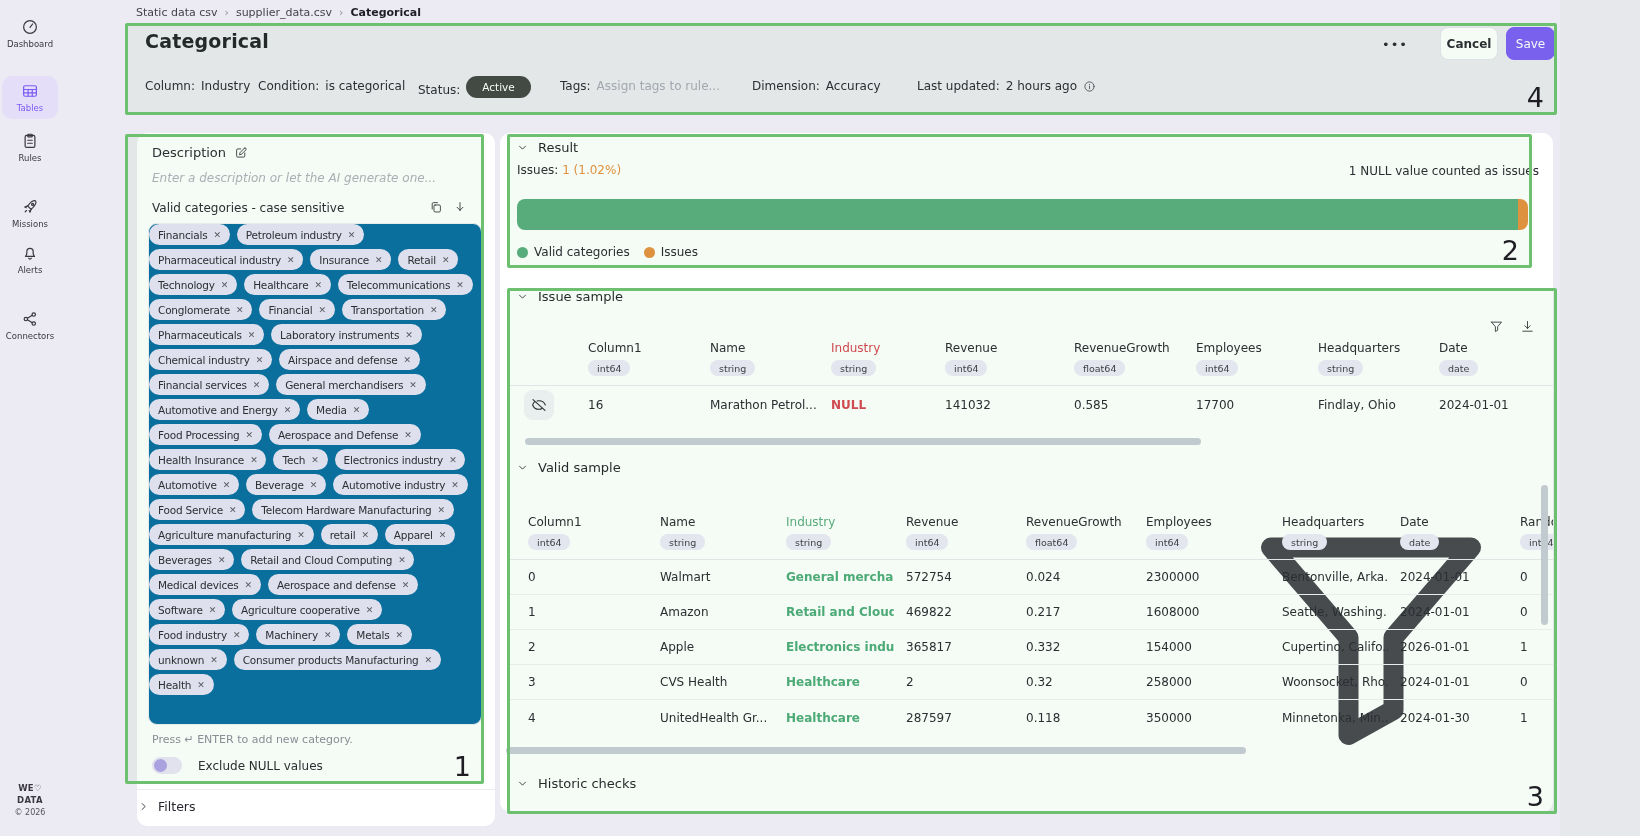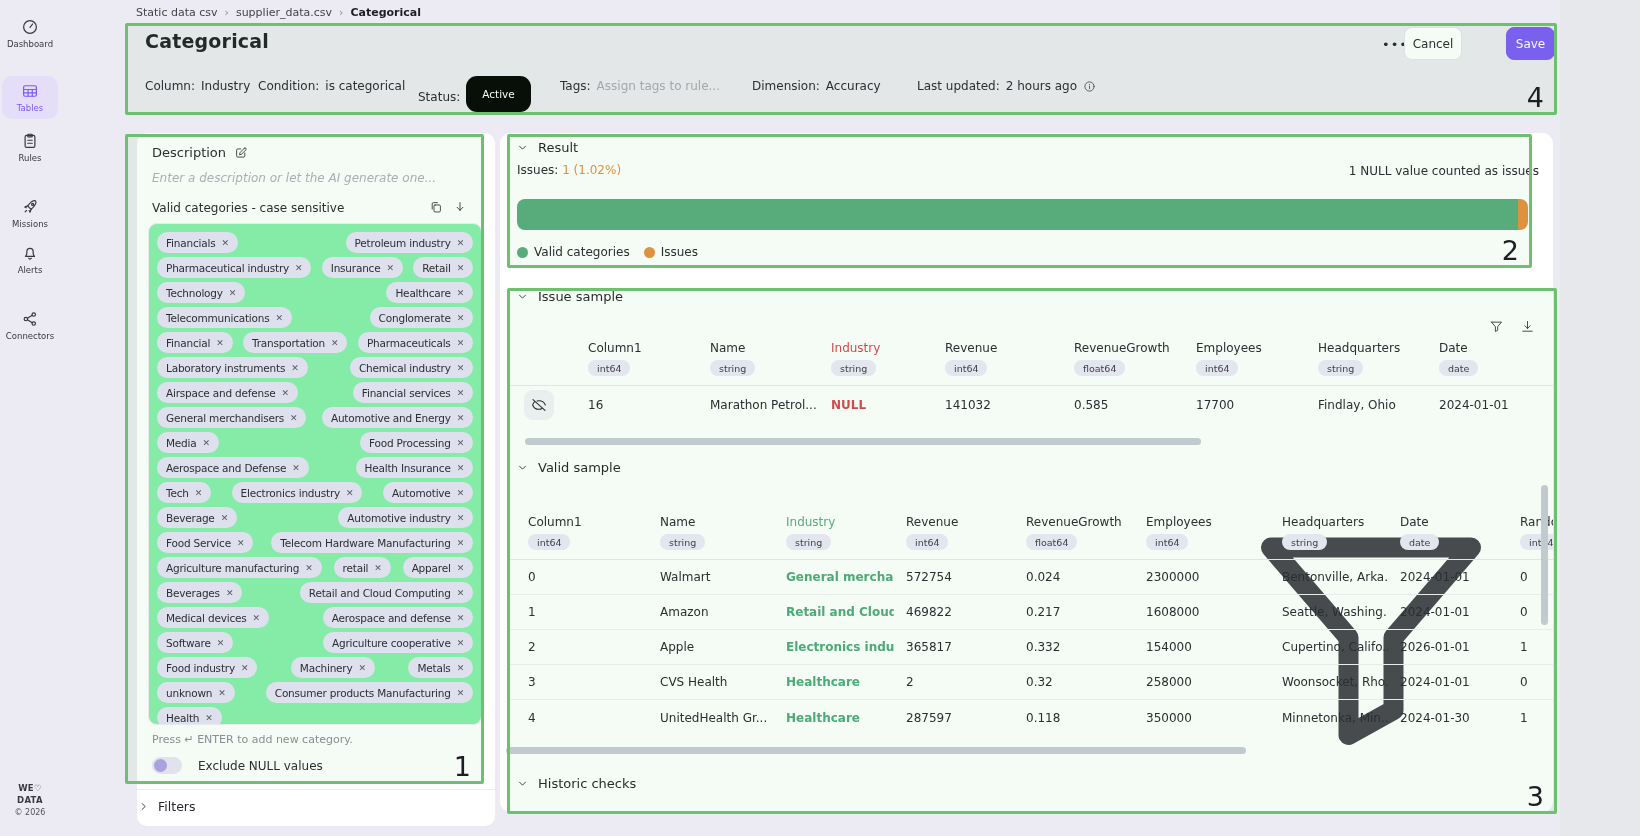--- a/index.html
+++ b/index.html
@@ -19,46 +19,46 @@
   .side-footer .c{font-size:8px;color:#55525E;}
 
   
   .breadcrumb{position:absolute;left:136px;top:6px;font-size:11px;color:#44424C;display:flex;align-items:center;gap:7px;}
   .bc-item{cursor:pointer;}
   .bc-item.current{font-weight:700;color:#1E1D24;}
   .bc-sep{color:#8F8D9B;font-size:11px;}
   .page-title{position:absolute;left:145px;top:30px;font-size:19px;font-weight:600;color:#1E1D24;letter-spacing:.2px;}
   .more-btn{position:absolute;left:1378px;top:32px;width:34px;height:26px;text-align:center;font-size:13px;letter-spacing:1px;color:#26242E;cursor:pointer;line-height:26px;}
   .btn{position:absolute;top:27px;height:33px;border-radius:8px;font-size:12px;display:flex;align-items:center;justify-content:center;cursor:pointer;}
-  .btn-cancel{left:1404px;width:58px;background:#FFFFFF;border:1px solid #E5E4EC;color:#26242E;}
+  .btn-cancel{left:1440px;width:58px;background:#FFFFFF;border:1px solid #E5E4EC;color:#26242E;font-weight:bold;}
   .btn-save{left:1506px;width:49px;background:#7A5AF8;color:#FFFFFF;border:1px solid #7A5AF8;}
   .meta-row{position:absolute;top:79px;left:0;width:100%;height:22px;font-size:12px;}
   .meta-group{position:absolute;display:inline-flex;align-items:center;gap:6px;white-space:nowrap;}
   .meta-label{color:#26242E;font-weight:500;}
   .meta-value{color:#26242E;}
   .meta-placeholder{color:#A7A5B3;}
-  .status-pill{background:#000000;color:#fff;font-size:10.5px;border-radius:11px;padding:12px 16px;cursor:pointer;}
+  .status-pill{background:#404040;color:#fff;font-size:10.5px;border-radius:11px;padding:5px 16px;cursor:pointer;}
   .info-ic{width:13px;height:13px;color:#44424C;display:inline-block;cursor:pointer;}
   .info-ic svg{width:100%;height:100%;}
 
   
   .card{position:absolute;background:#FFFFFF;border-radius:10px;}
   .left-card{left:137px;top:133px;width:358px;height:693px;}
   .right-card{left:500px;top:133px;width:1053px;height:679px;overflow:hidden;}
 
   
   .desc-title{position:absolute;left:15px;top:12px;font-size:13px;font-weight:500;display:flex;align-items:center;gap:8px;}
   .edit-ic{width:14px;height:14px;color:#3A3741;cursor:pointer;}
   .edit-ic svg{width:100%;height:100%;}
   .desc-placeholder{position:absolute;left:15px;top:38px;font-size:12px;font-style:italic;color:#B0AEBB;cursor:text;}
   .cats-label{position:absolute;left:15px;top:68px;font-size:12px;font-weight:500;}
   .cats-icons{position:absolute;right:28px;top:66px;display:flex;gap:10px;}
   .sm-ic{width:14px;height:14px;color:#3A3741;cursor:pointer;}
   .sm-ic svg{width:100%;height:100%;}
-  .chips-box{position:absolute;left:11px;top:90px;width:334px;height:502px;background:#86efac;border:1px solid #EFEDF5;border-radius:9px;padding:8px;display:flex;flex-wrap:wrap;gap:4px 7px;align-content:flex-start;overflow:hidden;justify-content:space-between;}
+  .chips-box{position:absolute;left:11px;top:90px;width:334px;height:502px;background:#0369a1;border:1px solid #EFEDF5;border-radius:9px;padding:0;display:flex;flex-wrap:wrap;gap:4px 7px;align-content:flex-start;overflow:hidden;}
   .chip{background:#E7E2F7;border-radius:11px;height:21px;display:inline-flex;align-items:center;gap:6px;padding:0 9px;font-size:10.5px;letter-spacing:-0.2px;color:#26242E;white-space:nowrap;cursor:pointer;}
   .chip-x{font-size:9px;color:#55525E;cursor:pointer;}
   .enter-hint{position:absolute;left:15px;top:600px;font-size:11px;color:#8C8A98;}
   .toggle-row{position:absolute;left:15px;top:624px;display:flex;align-items:center;gap:16px;}
   .toggle{width:30px;height:17px;border-radius:9px;background:#EAE5F8;position:relative;cursor:pointer;}
   .toggle .knob{position:absolute;left:2px;top:2px;width:13px;height:13px;border-radius:50%;background:#AEA0E8;}
   .toggle-label{font-size:12px;color:#26242E;}
   .left-divider{position:absolute;left:0px;top:656px;width:358px;height:1px;background:#ECEBF2;}
   .filters-row{position:absolute;left:0;top:666px;display:flex;align-items:center;gap:8px;font-size:12.5px;font-weight:500;cursor:pointer;}
   .chev{width:13px;height:13px;color:#26242E;display:inline-block;}

